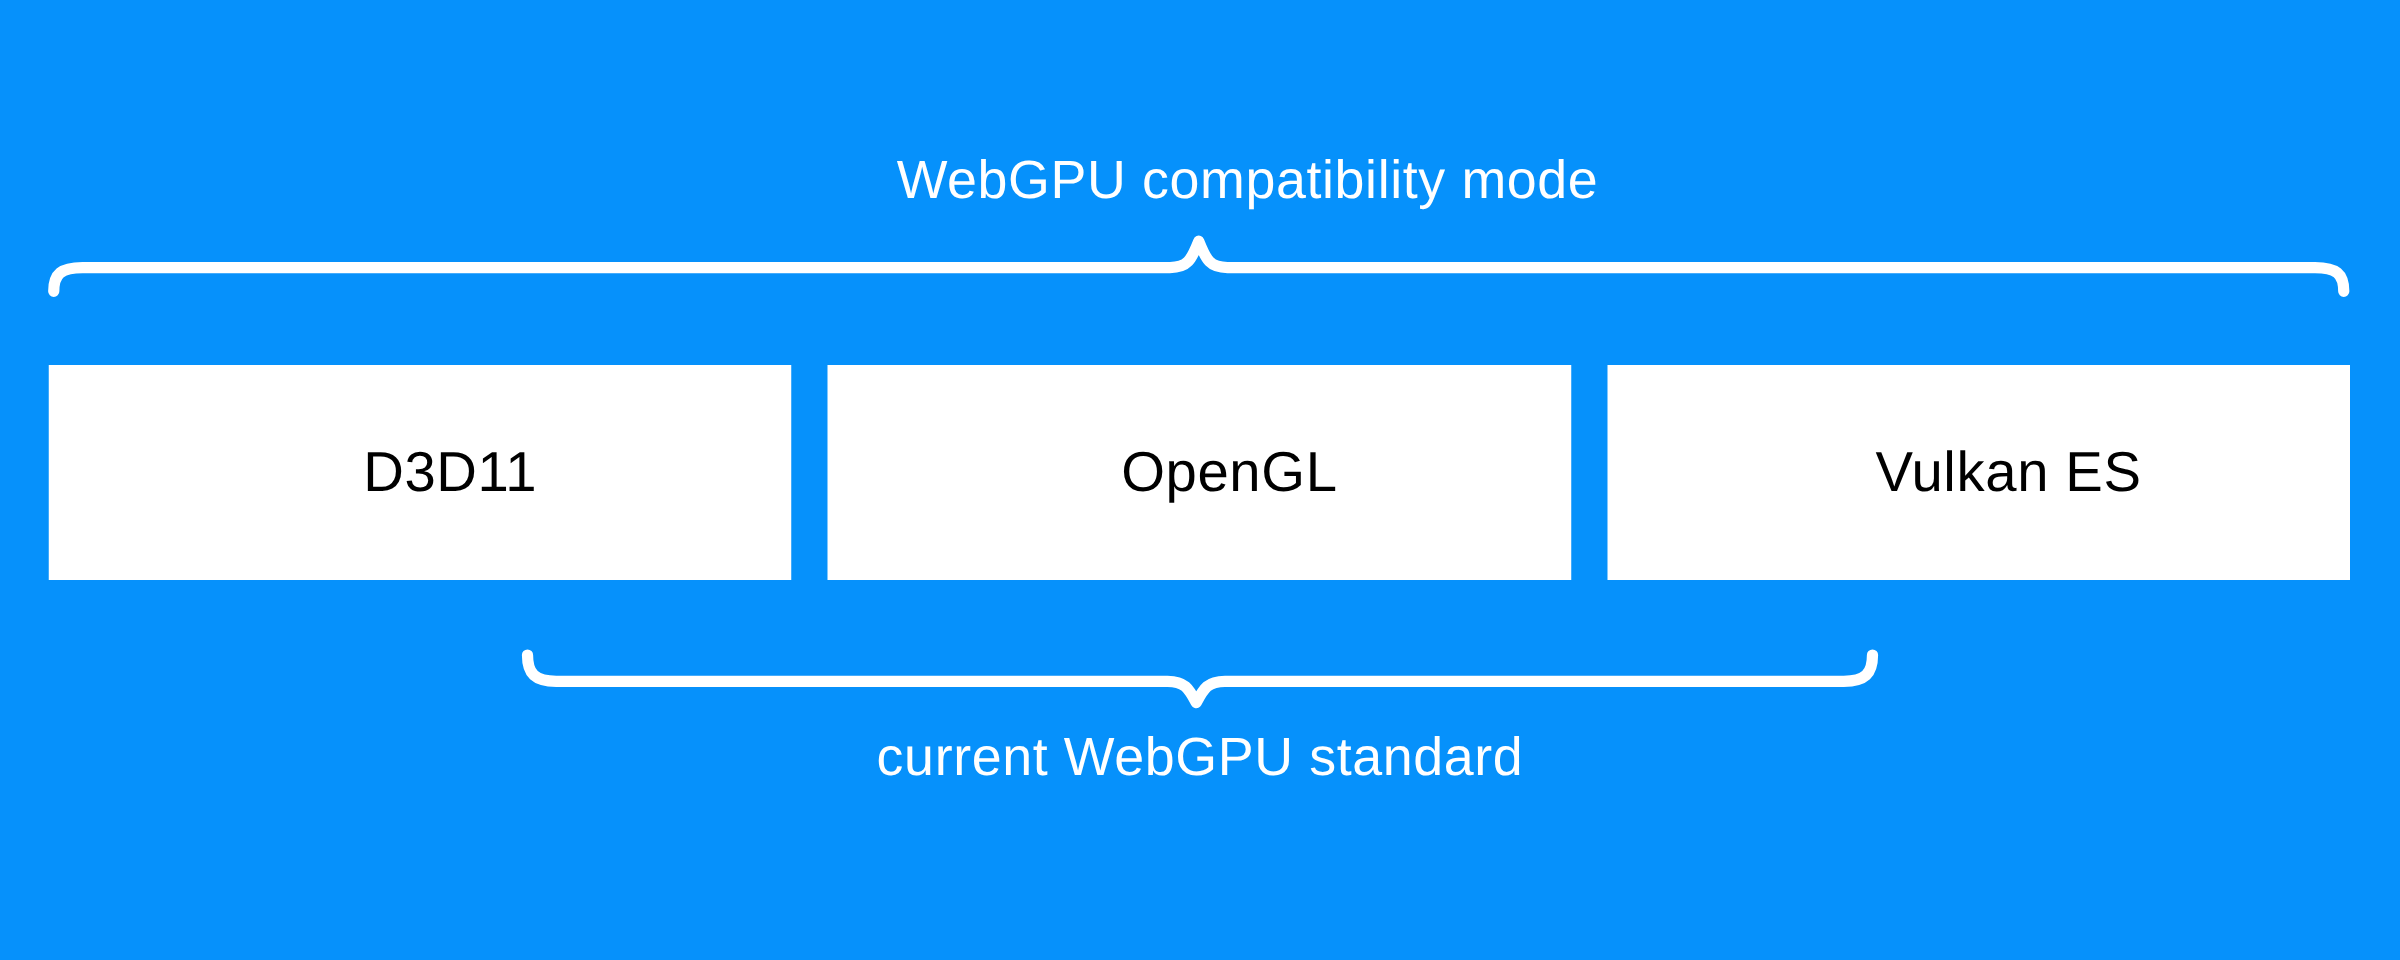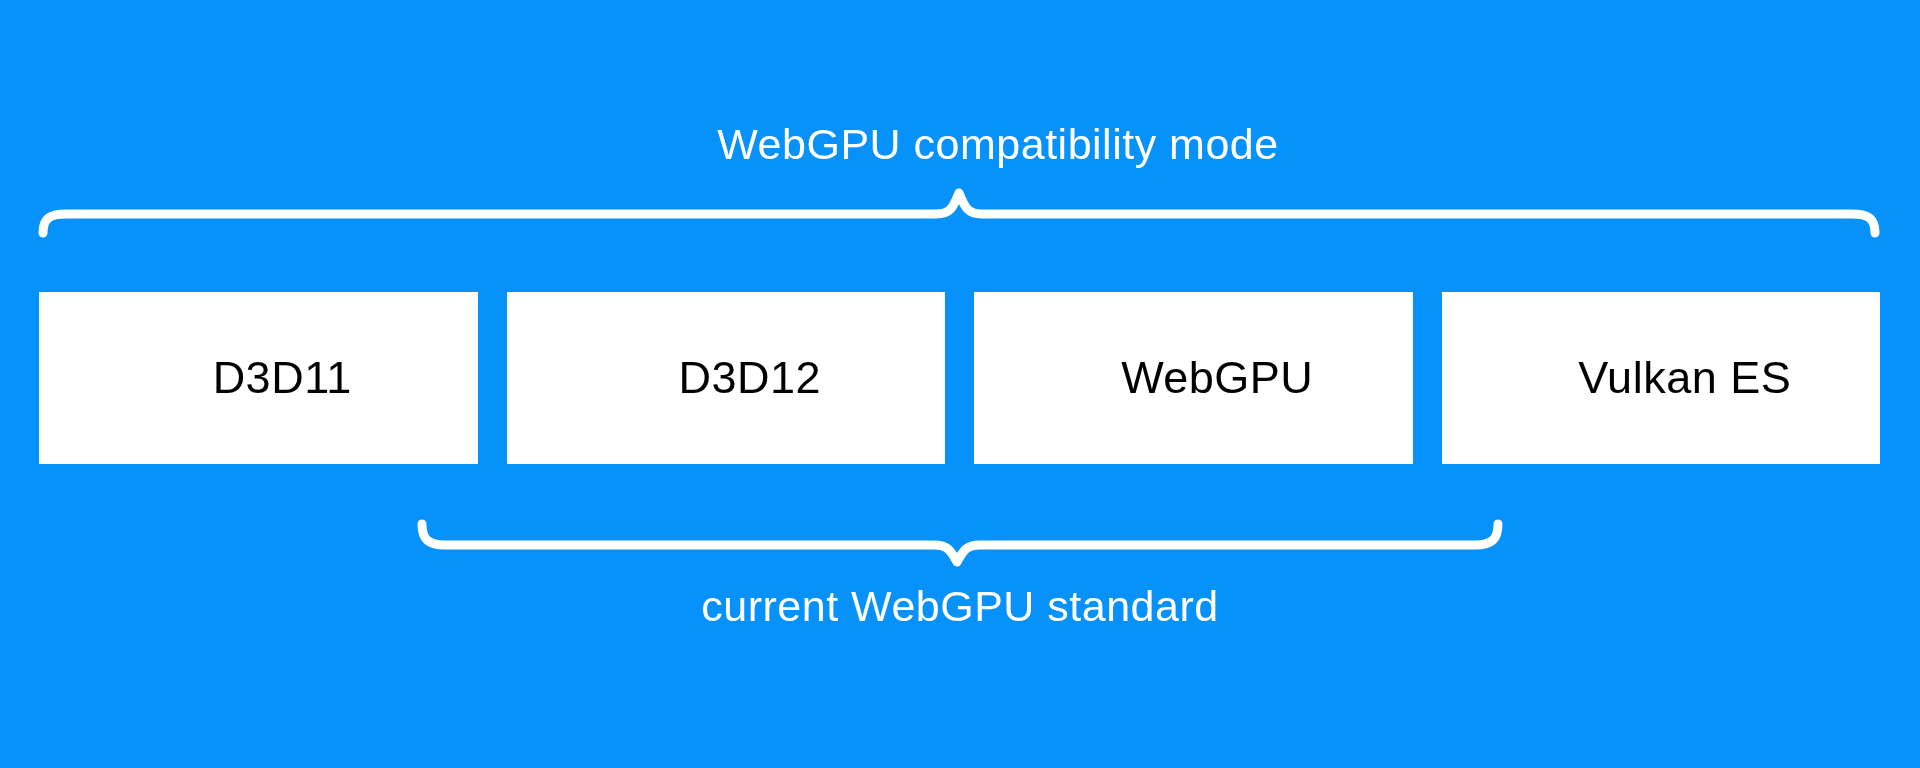--- a/index.html
+++ b/index.html
@@ -86,24 +86,21 @@
              C 963 551, 966 545, 980 545
              L 1475 545
              C 1492 545, 1498 539, 1498 524"></path>
   </svg>
 
   <div class="box-row">
     <div class="api-box">
       <span>D3D11</span>
     </div>
     <div class="api-box">
-      <span>D3D12</span>
-    </div>
-    <div class="api-box">
-      <span>WebGPU</span>
+      <span>OpenGL</span>
     </div>
     <div class="api-box">
       <span>Vulkan ES</span>
     </div>
   </div>
 
   <div class="white-label bottom-label">current WebGPU standard</div>
 
 </div>
 

